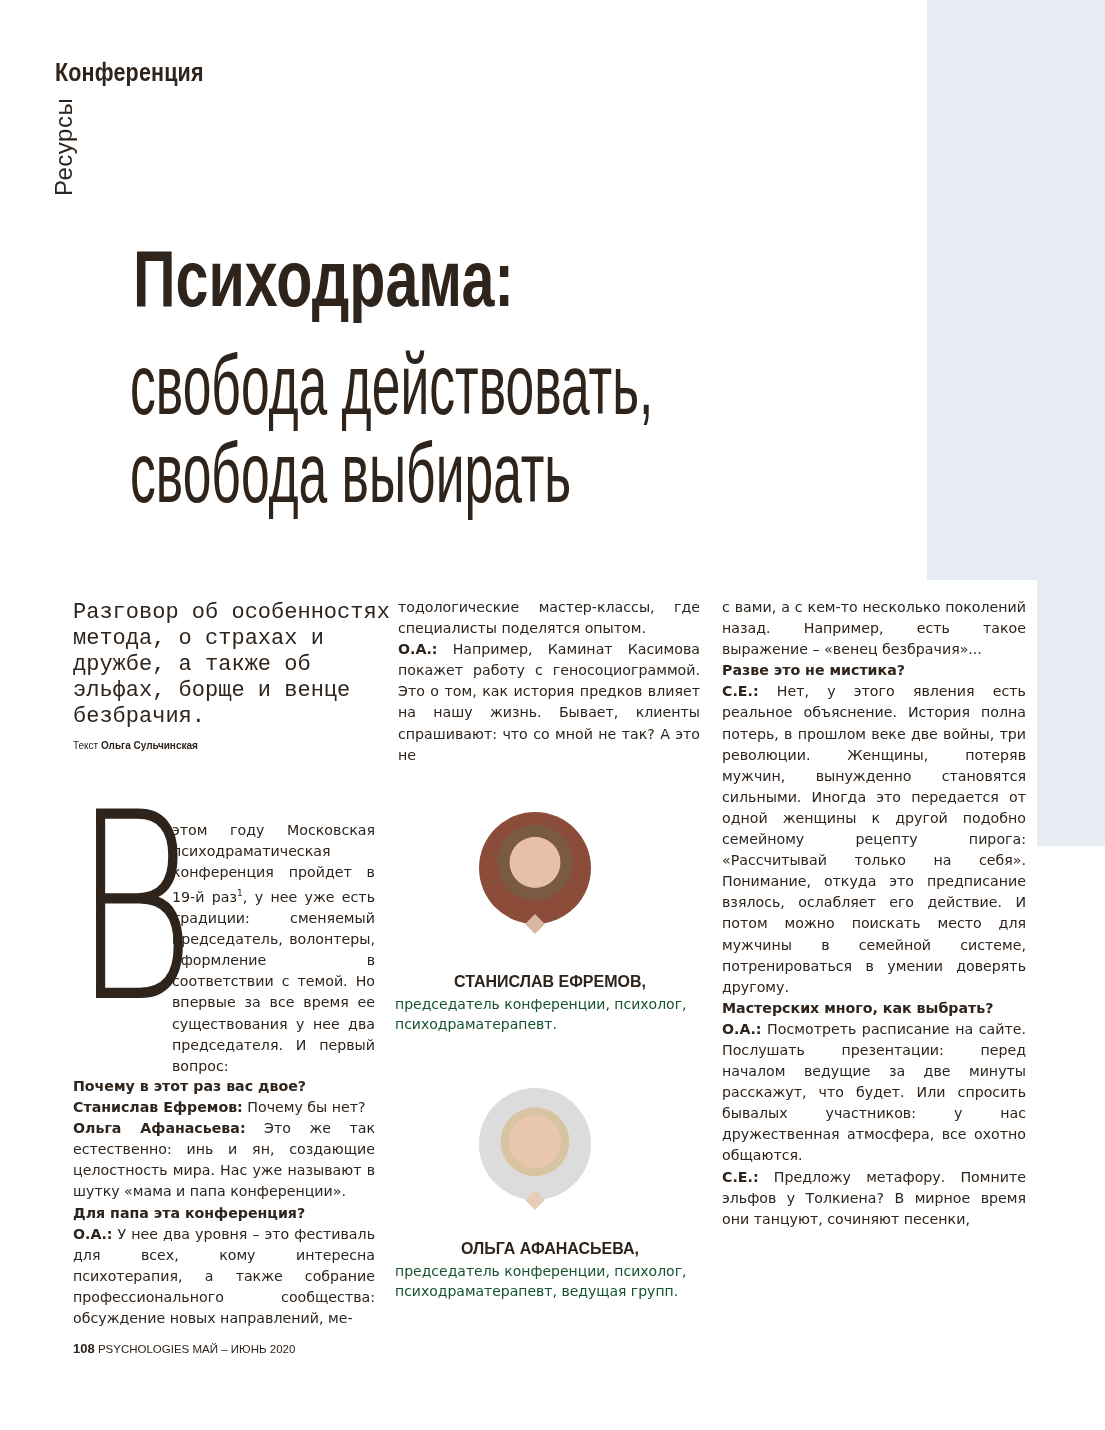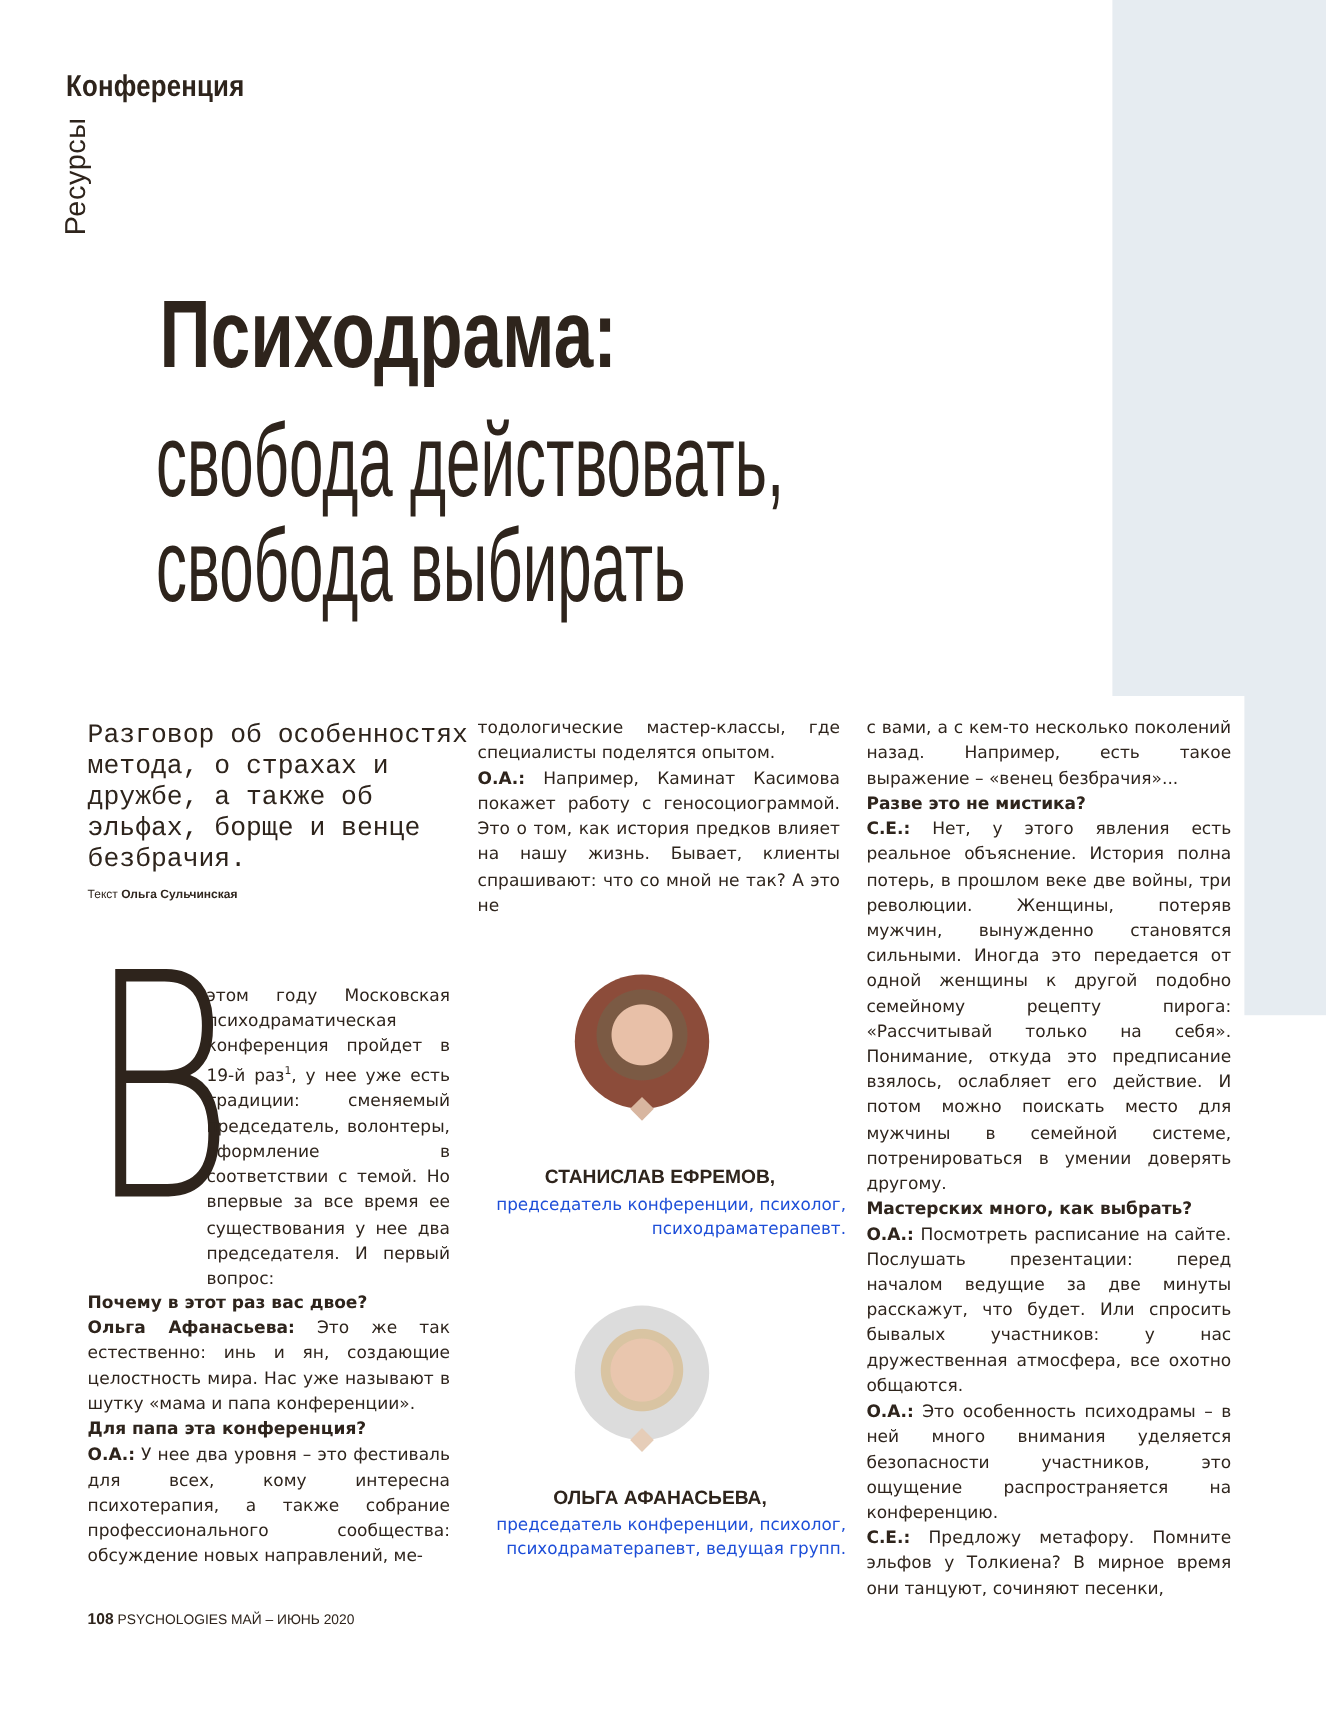--- a/index.html
+++ b/index.html
@@ -33,22 +33,22 @@
   .dropcap{position:absolute;left:73px;top:803px;font-family:"DejaVu Sans",sans-serif;font-weight:200;font-size:260px;
        line-height:210px;color:#2e241c;transform:scaleX(0.72);transform-origin:left top;}
   .avatar{position:absolute;width:112px;height:112px;border-radius:50%;overflow:hidden;}
   .avatar-tip{position:absolute;width:14px;height:14px;transform:rotate(45deg);}
   .av1{left:479px;top:812px;background:radial-gradient(circle at 50% 45%,#e8c0a8 0 30%,#7b5a44 31% 45%,#8c4c3a 46% 100%);}
   .tip1{left:528px;top:917px;background:#d8b6a0;}
   .av2{left:479px;top:1088px;background:radial-gradient(circle at 50% 48%,#e9c6ae 0 32%,#d9c4a2 33% 42%,#dcdcdc 43% 100%);}
   .tip2{left:528px;top:1193px;background:#e6cdb8;}
   .person-name{position:absolute;width:310px;text-align:center;font-family:"Liberation Sans",sans-serif;font-weight:bold;
        font-size:16px;color:#2e241c;}
-  .person-desc{position:absolute;width:310px;text-align:right;font-family:"DejaVu Sans",sans-serif;font-size:14px;
-       line-height:20px;color:#1d4ed8;}
+  .person-desc{position:absolute;width:310px;text-align:left;font-family:"DejaVu Sans",sans-serif;font-size:14px;
+       line-height:20px;color:#14532d;}
   .footer{position:absolute;left:73px;top:1341px;font-family:"Liberation Sans",sans-serif;font-size:11.5px;color:#2e241c;}
   .footer b{font-weight:bold;font-size:13px;}
   sup{font-size:9px;}
 </style>
 </head>
 <body>
 
 <div class="blue-panel-top"></div>
 <div class="blue-panel-strip"></div>
 
@@ -66,20 +66,21 @@
   <span>Текст</span>
   <b>Ольга Сульчинская</b>
 </div>
 
 <div class="dropcap">В</div>
 <div class="col col1-top">
   <p><span>этом году Московская психодраматическая конференция пройдет в 19-й раз</span><sup>1</sup><span>, у нее уже есть традиции: сменяемый председатель, волонтеры, оформление в соответствии с темой. Но впервые за все время ее существования у нее два председателя. И первый вопрос:</span></p>
 </div>
 <div class="col col1" style="top:1048px;">
   <p class="q">Почему в этот раз вас двое?</p>
+  <p><span class="sp">Станислав Ефремов:</span><span> Почему бы нет?</span></p>
   <p><span class="sp">Ольга Афанасьева:</span><span> Это же так естественно: инь и ян, создающие целостность мира. Нас уже называют в шутку «мама и папа конференции».</span></p>
   <p class="q">Для папа эта конференция?</p>
   <p><span class="sp">О.А.:</span><span> У нее два уровня – это фестиваль для всех, кому интересна психотерапия, а также собрание профессионального сообщества: обсуждение новых направлений, ме-</span></p>
 </div>
 
 <div class="col col2">
   <p>тодологические мастер-классы, где специалисты поделятся опытом.</p>
   <p><span class="sp">О.А.:</span><span> Например, Каминат Касимова покажет работу с геносоциограммой. Это о том, как история предков влияет на нашу жизнь. Бывает, клиенты спрашивают: что со мной не так? А это не</span></p>
 </div>
 
@@ -92,21 +93,20 @@
 <div class="avatar-tip tip2"></div>
 <div class="person-name" style="left:395px;top:1240px;">ОЛЬГА АФАНАСЬЕВА,</div>
 <div class="person-desc" style="left:395px;top:1261px;">председатель конференции, психолог, психодраматерапевт, ведущая групп.</div>
 
 <div class="col col3">
   <p>с вами, а с кем-то несколько поколений назад. Например, есть такое выражение – «венец безбрачия»...</p>
   <p class="q">Разве это не мистика?</p>
   <p><span class="sp">С.Е.:</span><span> Нет, у этого явления есть реальное объяснение. История полна потерь, в прошлом веке две войны, три революции. Женщины, потеряв мужчин, вынужденно становятся сильными. Иногда это передается от одной женщины к другой подобно семейному рецепту пирога: «Рассчитывай только на себя». Понимание, откуда это предписание взялось, ослабляет его действие. И потом можно поискать место для мужчины в семейной системе, потренироваться в умении доверять другому.</span></p>
   <p class="q">Мастерских много, как выбрать?</p>
   <p><span class="sp">О.А.:</span><span> Посмотреть расписание на сайте. Послушать презентации: перед началом ведущие за две минуты расскажут, что будет. Или спросить бывалых участников: у нас дружественная атмосфера, все охотно общаются.</span></p>
-  <p><span class="sp">О.А.:</span><span> Это особенность психодрамы – в ней много внимания уделяется безопасности участников, это ощущение распространяется на конференцию.</span></p>
   <p><span class="sp">С.Е.:</span><span> Предложу метафору. Помните эльфов у Толкиена? В мирное время они танцуют, сочиняют песенки,</span></p>
 </div>
 
 <div class="footer">
   <b>108</b>
   <span>PSYCHOLOGIES</span>
   <span>МАЙ – ИЮНЬ 2020</span>
 </div>
 
 </body></html>

